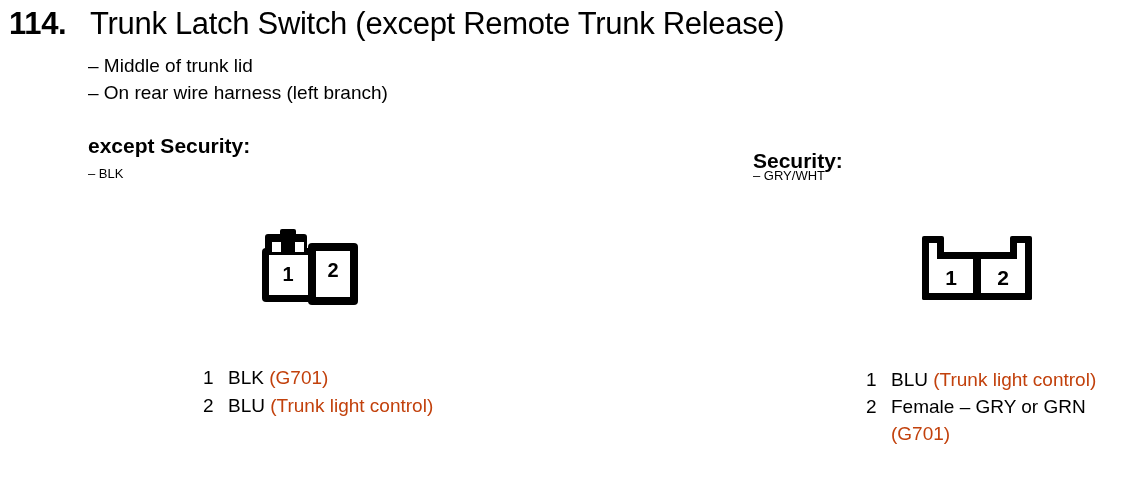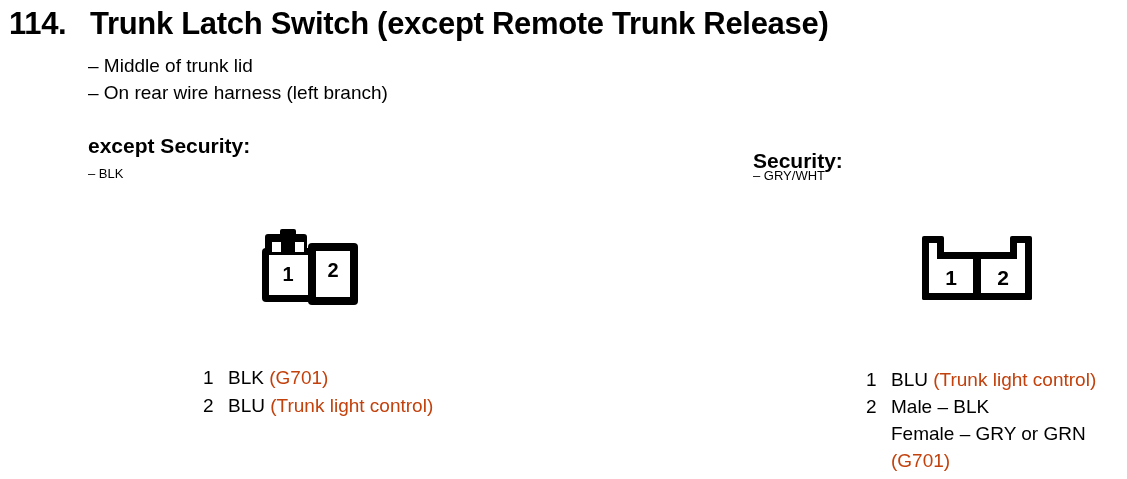--- a/index.html
+++ b/index.html
@@ -8,21 +8,21 @@
     background:#ffffff;
     font-family:"Liberation Sans", sans-serif;
     color:#000;
     position:relative;
     overflow:hidden;
   }
   .abs { position:absolute; }
 
   
   #item-number   { left:9px;  top:6px;  font-size:31px; font-weight:bold; letter-spacing:-0.3px; }
-  #page-title    { left:90px; top:6px;  font-size:31px; font-weight:bold; letter-spacing:-0.3px; white-space:nowrap; }
+  #page-title    { left:90px; top:6px;  font-size:31px; font-weight:normal; letter-spacing:-0.3px; white-space:nowrap; }
 
   
   #location-notes { left:88px; top:52px; font-size:19px; line-height:27px; }
   .loc-line { display:block; white-space:nowrap; }
 
   
   .section-heading { font-size:21px; font-weight:bold; white-space:nowrap; }
   #heading-left    { left:88px;  top:134px;text-align:center; }
   #heading-right   { left:753px; top:149px; }
   .wire-note       { font-size:13px; white-space:nowrap; }
@@ -109,18 +109,17 @@
   <div class="pin-row">
     <span class="pin-num">1</span>
     <span class="pl">
       <span>BLU</span>
       <span class="blue">(Trunk light control)</span>
     </span>
   </div>
   <div class="pin-row">
     <span class="pin-num">2</span>
     <span>
-      <span class="pl">Male – BLK</span>
       <span class="pl">Female – GRY or GRN</span>
       <span class="pl blue">(G701)</span>
     </span>
   </div>
 </div>
 
 </body></html>

